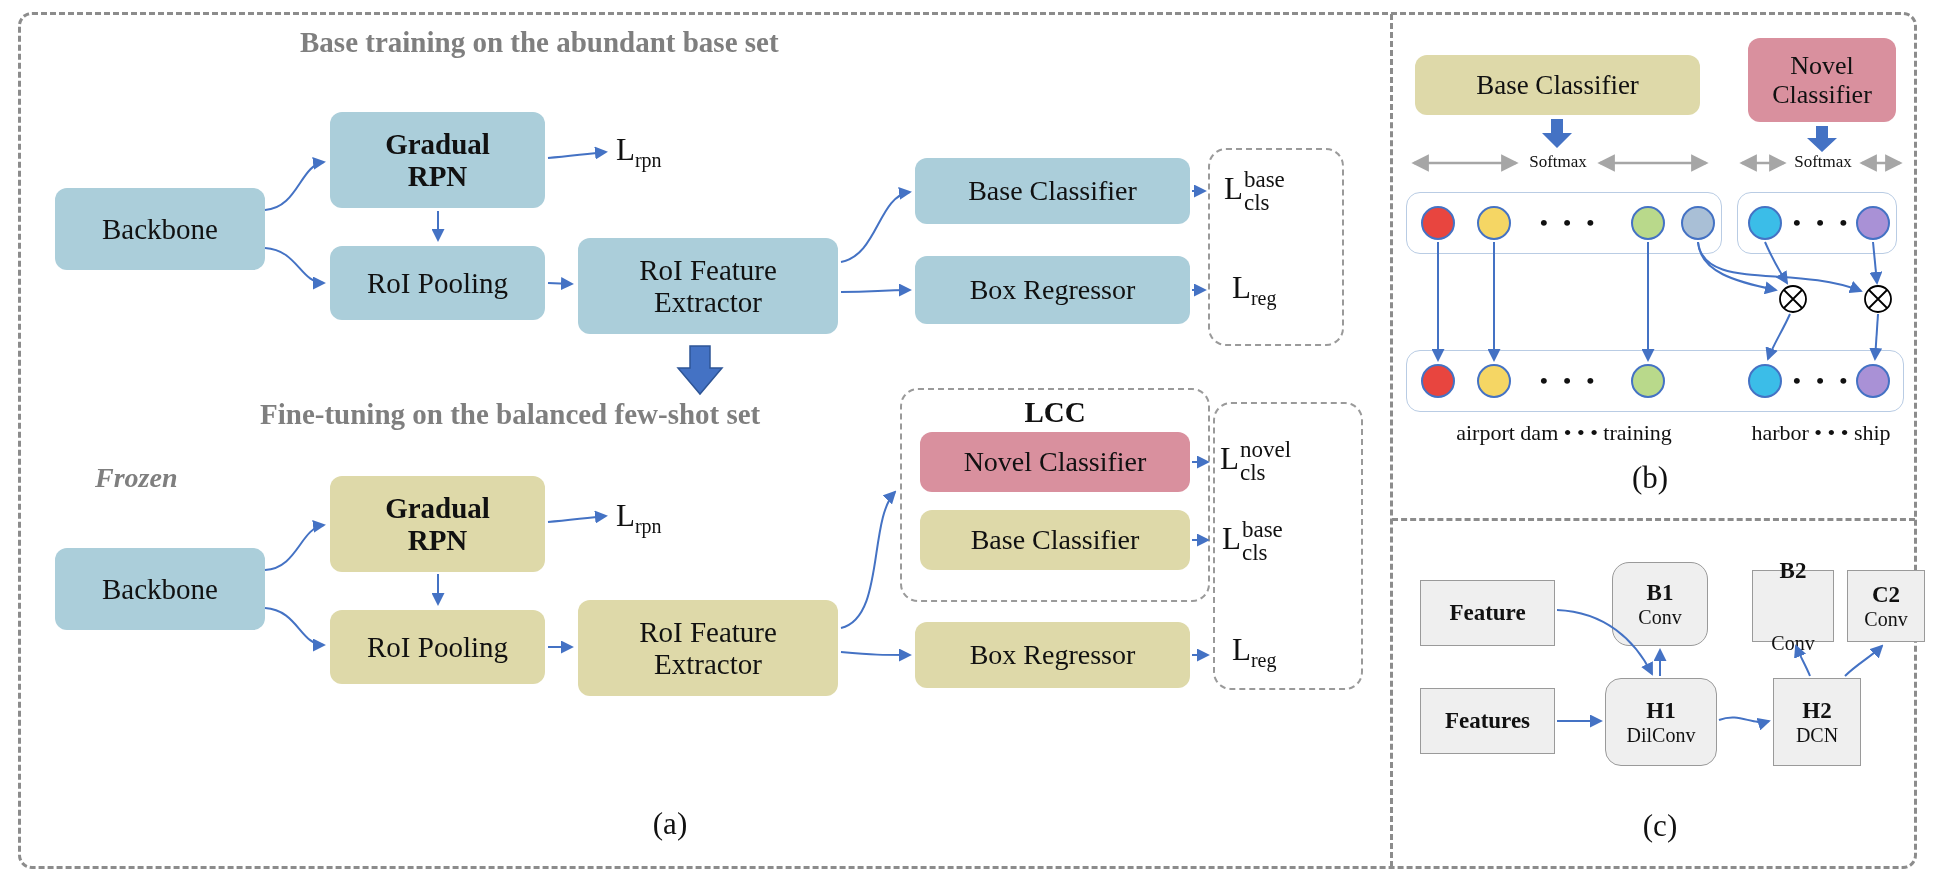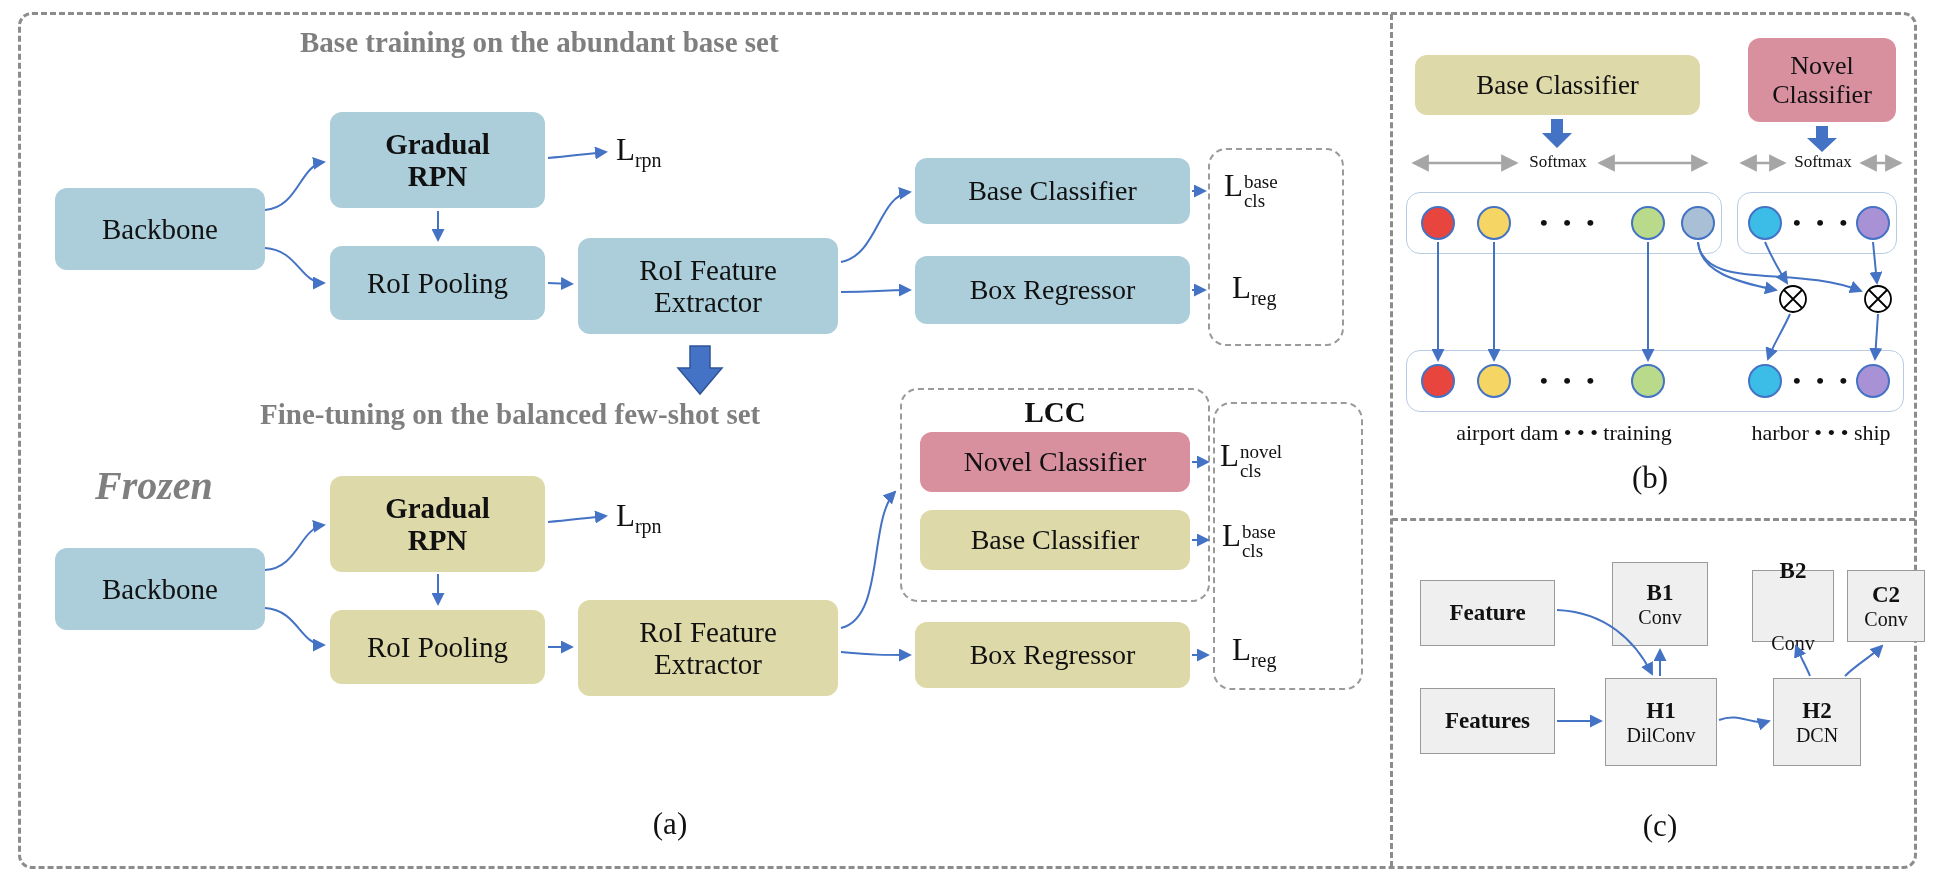--- a/index.html
+++ b/index.html
@@ -12,30 +12,30 @@
   .hsep { position:absolute; left:1392px; top:518px; width:523px; border-top:3px dashed #8c8c8c; }
 
   .box { position:absolute; display:flex; flex-direction:column; align-items:center; justify-content:center;
     border-radius:12px; font-size:29px; color:#111; text-align:center; line-height:1.12; }
   .blue { background:#abceda; }
   .tan  { background:#ded9a9; }
   .pink { background:#d9909e; }
   .bold { font-weight:bold; }
 
   .title { position:absolute; font-weight:bold; color:#7f7f7f; font-size:29px; text-align:left; white-space:nowrap; }
-  .frozen { position:absolute; font-weight:bold; font-style:italic; color:#7f7f7f; font-size:40px; }
+  .frozen { position:absolute; font-weight:bold; font-style:italic; color:#7f7f7f; font-size:28px; }
   .caption { position:absolute; font-size:31px; color:#111; text-align:center; }
 
   .dashed-box { position:absolute; border:2.5px dashed #9a9a9a; border-radius:18px; }
   .lcc-title { position:absolute; font-weight:bold; font-size:29px; color:#111; text-align:center; }
 
   .math { position:absolute; font-family:"Liberation Serif", serif; 
     font-size:31px; color:#111; white-space:nowrap; }
   .math .sb { font-size:20px; vertical-align:-7px; }
-  .math .ss { display:inline-block; vertical-align:-11px; font-size:19px; line-height:1.02; text-align:left; margin-left:1px; }
+  .math .ss { display:inline-block; vertical-align:-11px; font-size:23px; line-height:1.02; text-align:left; margin-left:1px; }
   .math .ss .sp, .math .ss .sb2 { display:block; }
 
   .crow { position:absolute; border:1.5px solid #b9cce4; border-radius:14px; }
   .circle { position:absolute; width:34px; height:34px; border-radius:50%; border:2px solid #4472c4; }
   .c-red { background:#e8453f; } .c-yellow { background:#f5d664; } .c-green { background:#b9d98b; }
   .c-grayblue { background:#a9bfd6; } .c-cyan { background:#3bbde8; } .c-purple { background:#a991d6; }
   .dots { position:absolute; font-weight:bold; font-size:22px; letter-spacing:5px; color:#111; }
   .softmax { position:absolute; font-size:17px; color:#111; text-align:center; }
   .blabel { position:absolute; font-size:22px; color:#111; text-align:center; white-space:nowrap; }
 
@@ -192,36 +192,36 @@
   <div class="caption" style="left:1600px; top:460px; width:100px;">(b)</div>
 
   <div class="gbox" style="left:1420px; top:580px; width:135px; height:66px;">
     <span class="gname">Feature</span>
   </div>
 
   <div class="gbox" style="left:1420px; top:688px; width:135px; height:66px;align-items:center;">
     <span class="gname">Features</span>
   </div>
 
-  <div class="gbox" style="left:1612px; top:562px; width:96px; height:84px;">
+  <div class="gbox" style="left:1612px; top:562px; width:96px; height:84px;border-radius:17px;">
     <span class="gname">B1</span>
     <span class="gop">Conv</span>
   </div>
 
   <div class="gbox" style="left:1752px; top:570px; width:82px; height:72px;gap:48px;">
     <span class="gname">B2</span>
     <span class="gop">Conv</span>
   </div>
 
   <div class="gbox" style="left:1847px; top:570px; width:78px; height:72px;">
     <span class="gname">C2</span>
     <span class="gop">Conv</span>
   </div>
 
-  <div class="gbox" style="left:1605px; top:678px; width:112px; height:88px;">
+  <div class="gbox" style="left:1605px; top:678px; width:112px; height:88px;border-radius:16px;">
     <span class="gname">H1</span>
     <span class="gop">DilConv</span>
   </div>
 
   <div class="gbox" style="left:1773px; top:678px; width:88px; height:88px;">
     <span class="gname">H2</span>
     <span class="gop">DCN</span>
   </div>
 
   <div class="caption" style="left:1610px; top:808px; width:100px;">(c)</div>

